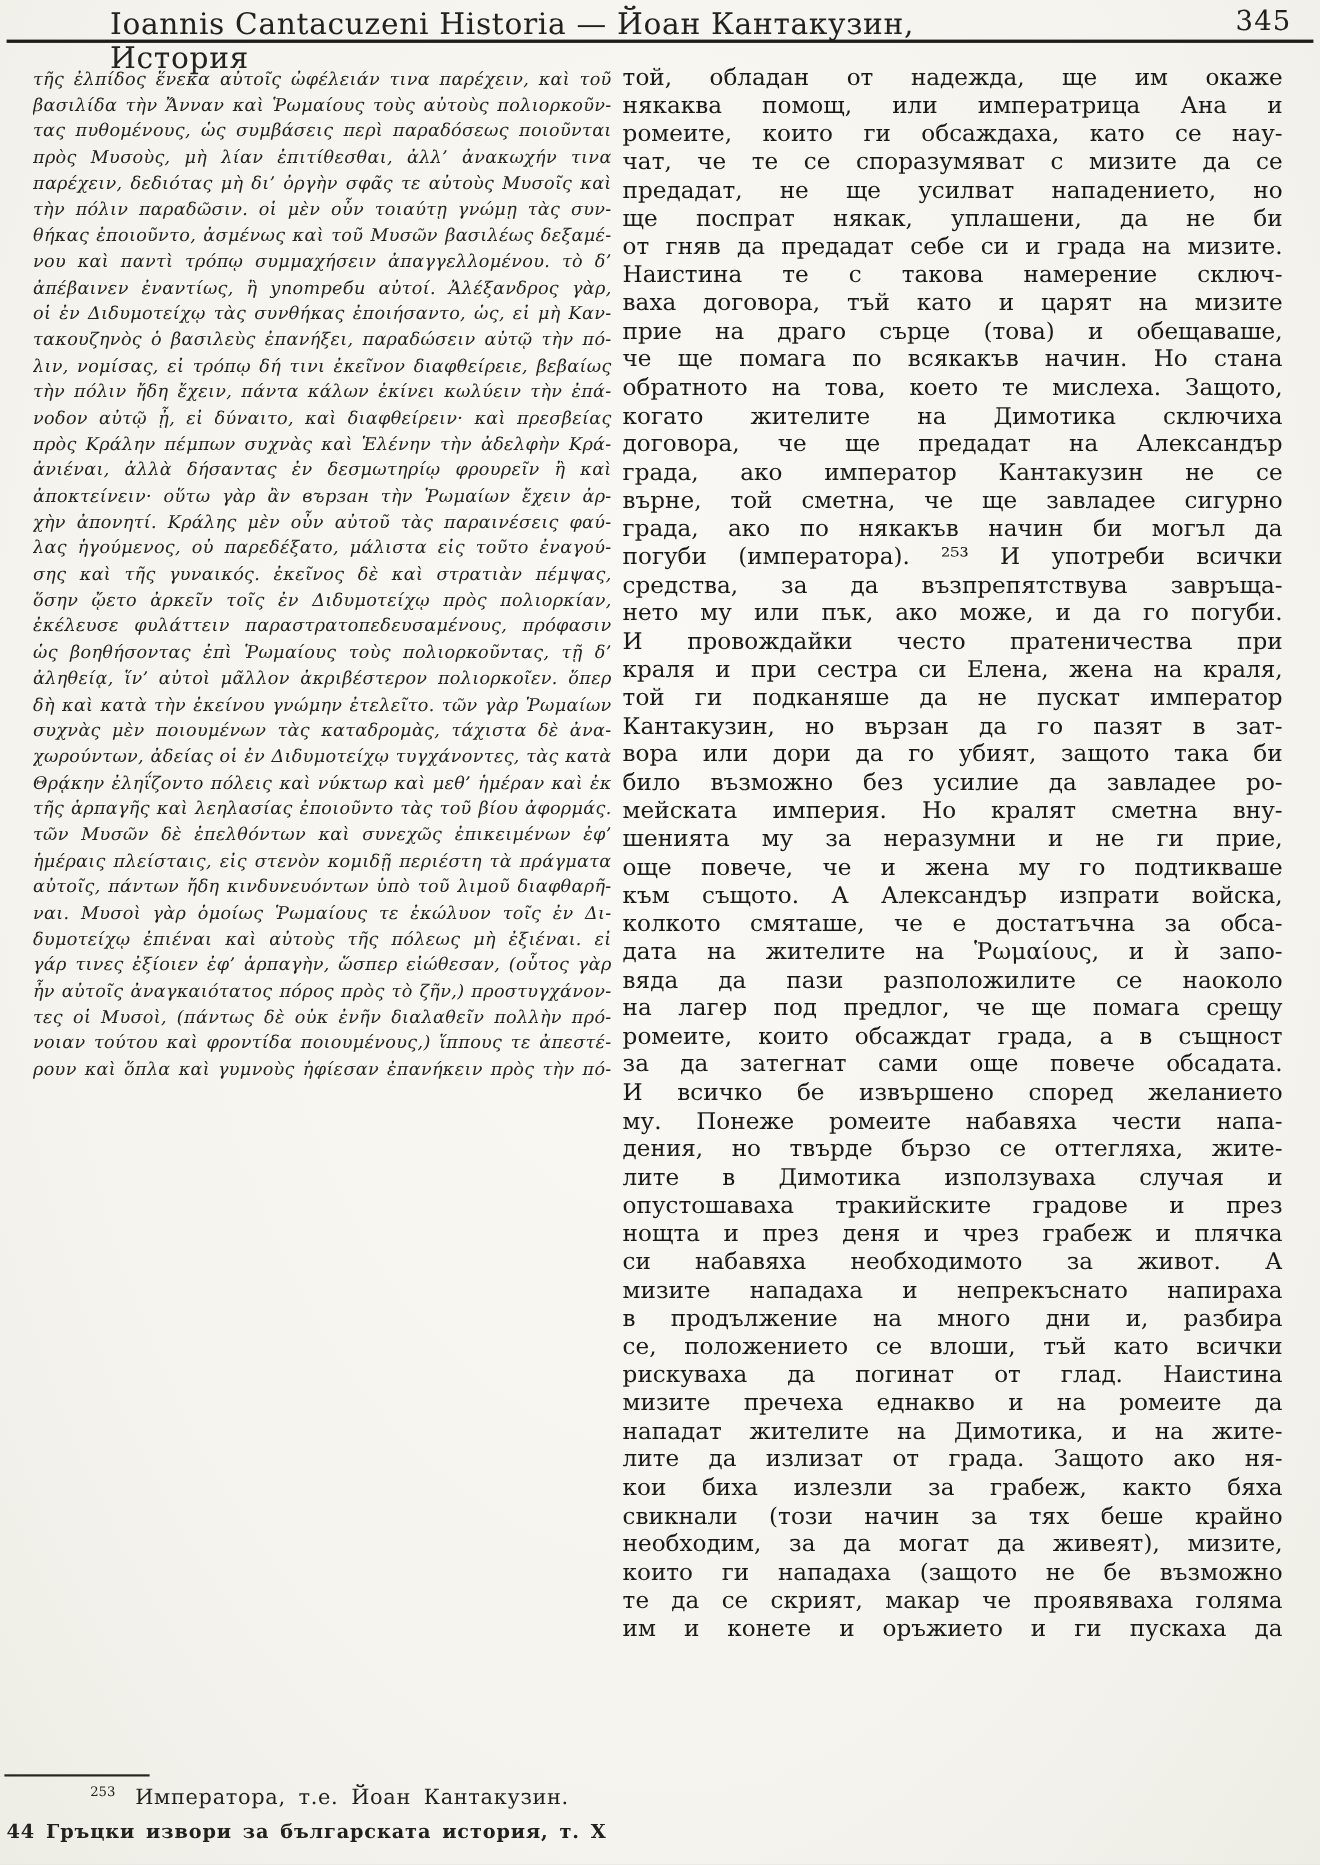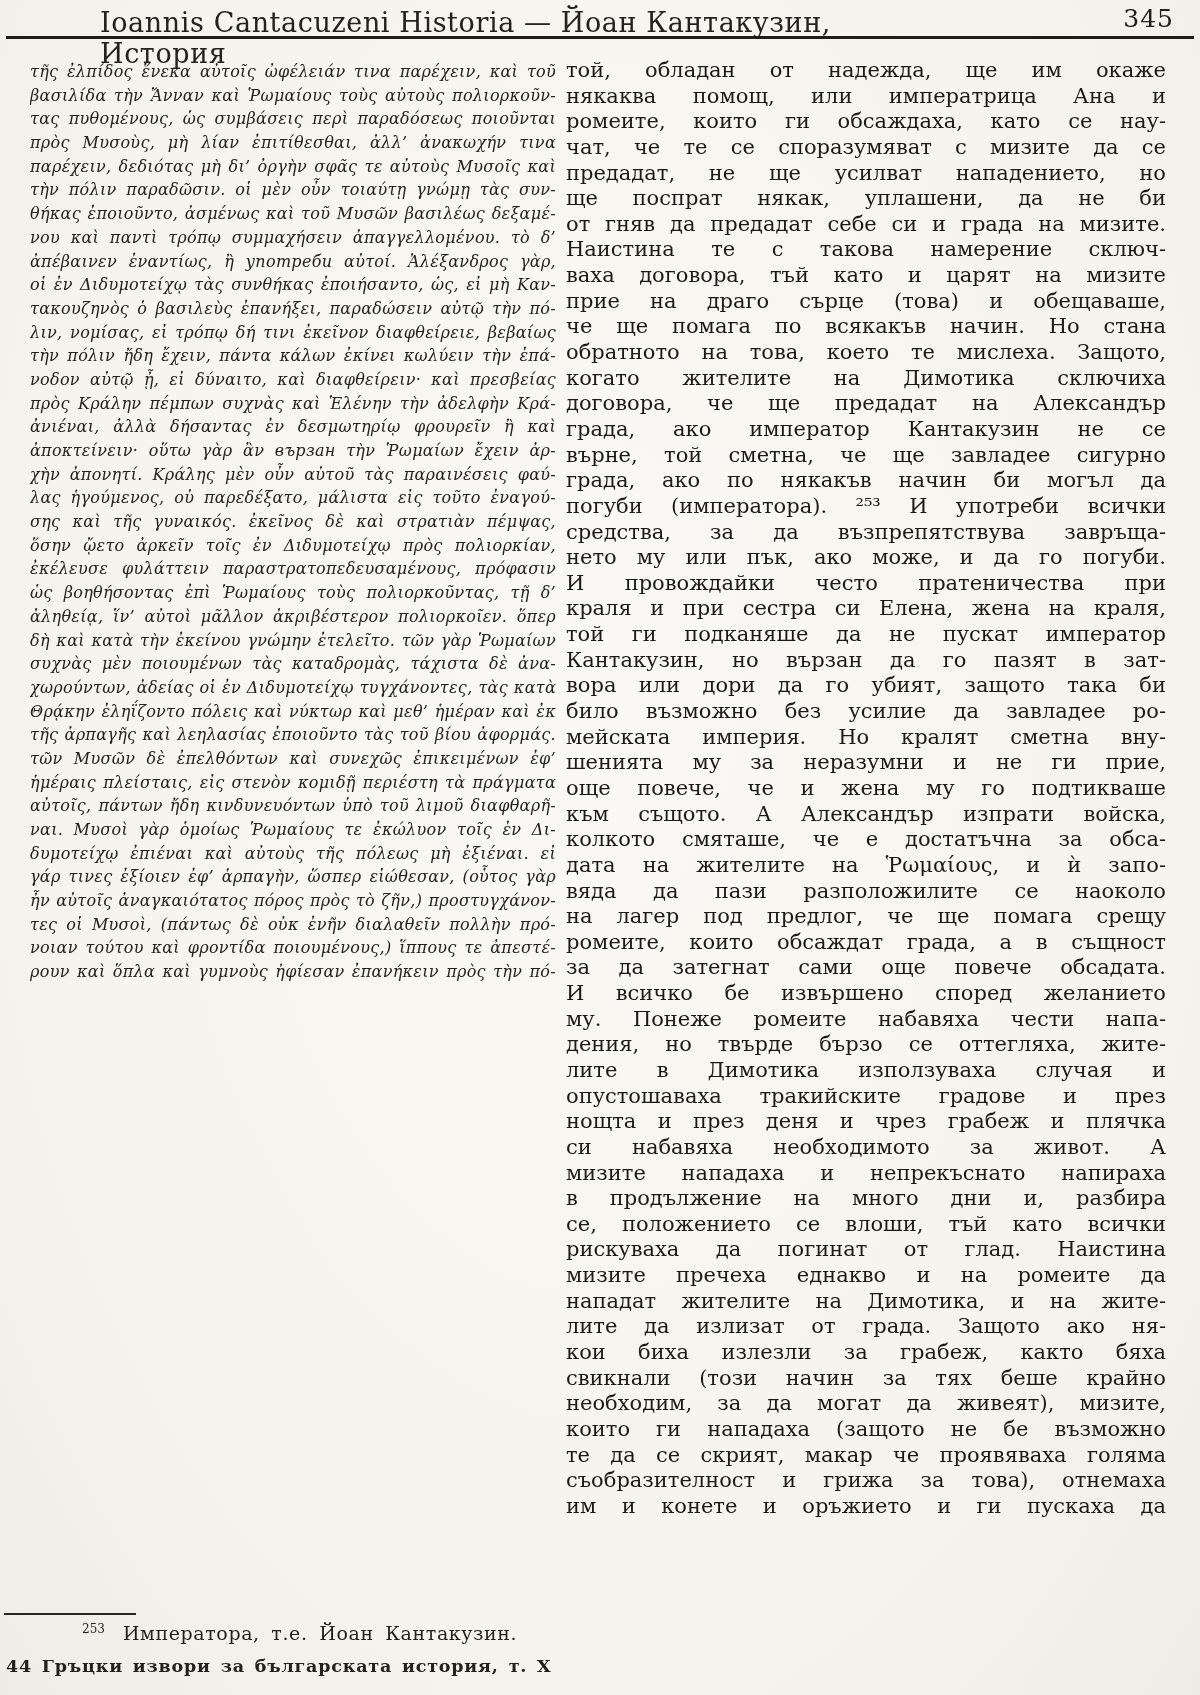--- a/index.html
+++ b/index.html
@@ -259,21 +259,20 @@
       <div class="tline">кои биха излезли за грабеж, както бяха</div>
 
       <div class="tline">свикнали (този начин за тях беше крайно</div>
 
       <div class="tline">необходим, за да могат да живеят), мизите,</div>
 
       <div class="tline">които ги нападаха (защото не бе възможно</div>
 
       <div class="tline">те да се скрият, макар че проявяваха голяма</div>
 
-      <div class="tline">съобразителност и грижа за това), отнемаха</div>
 
       <div class="tline">им и конете и оръжието и ги пускаха да</div>
     </div>
 
   <div class="footnote-rule"></div>
 
   <div class="footnote">
     <sup>253</sup><span>Императора, т.е. Йоан Кантакузин.</span>
   </div>
 

